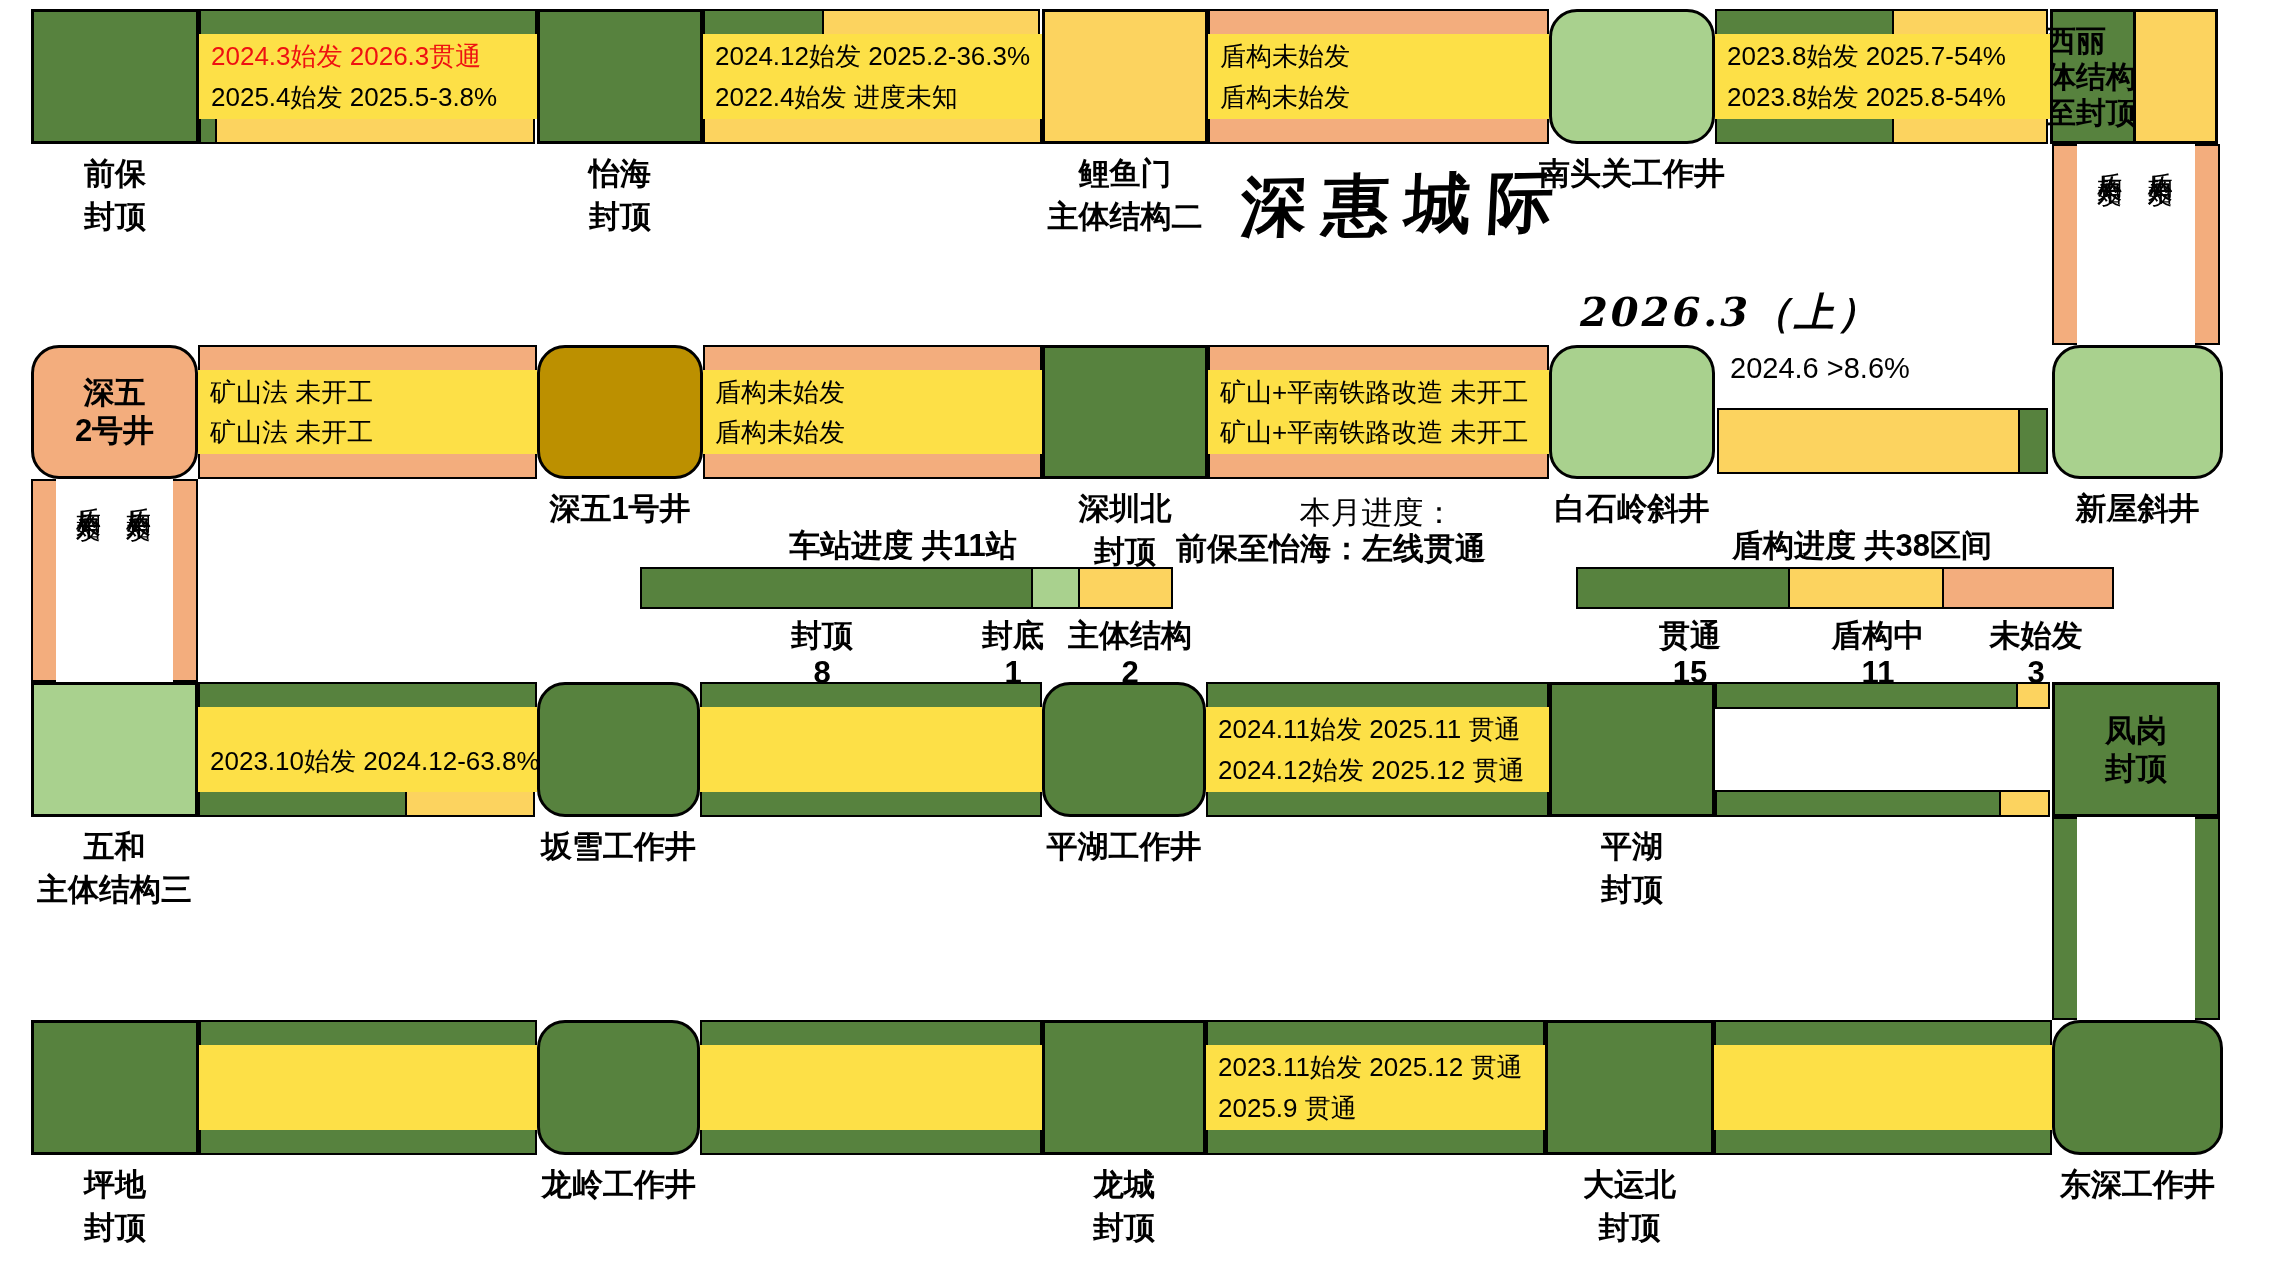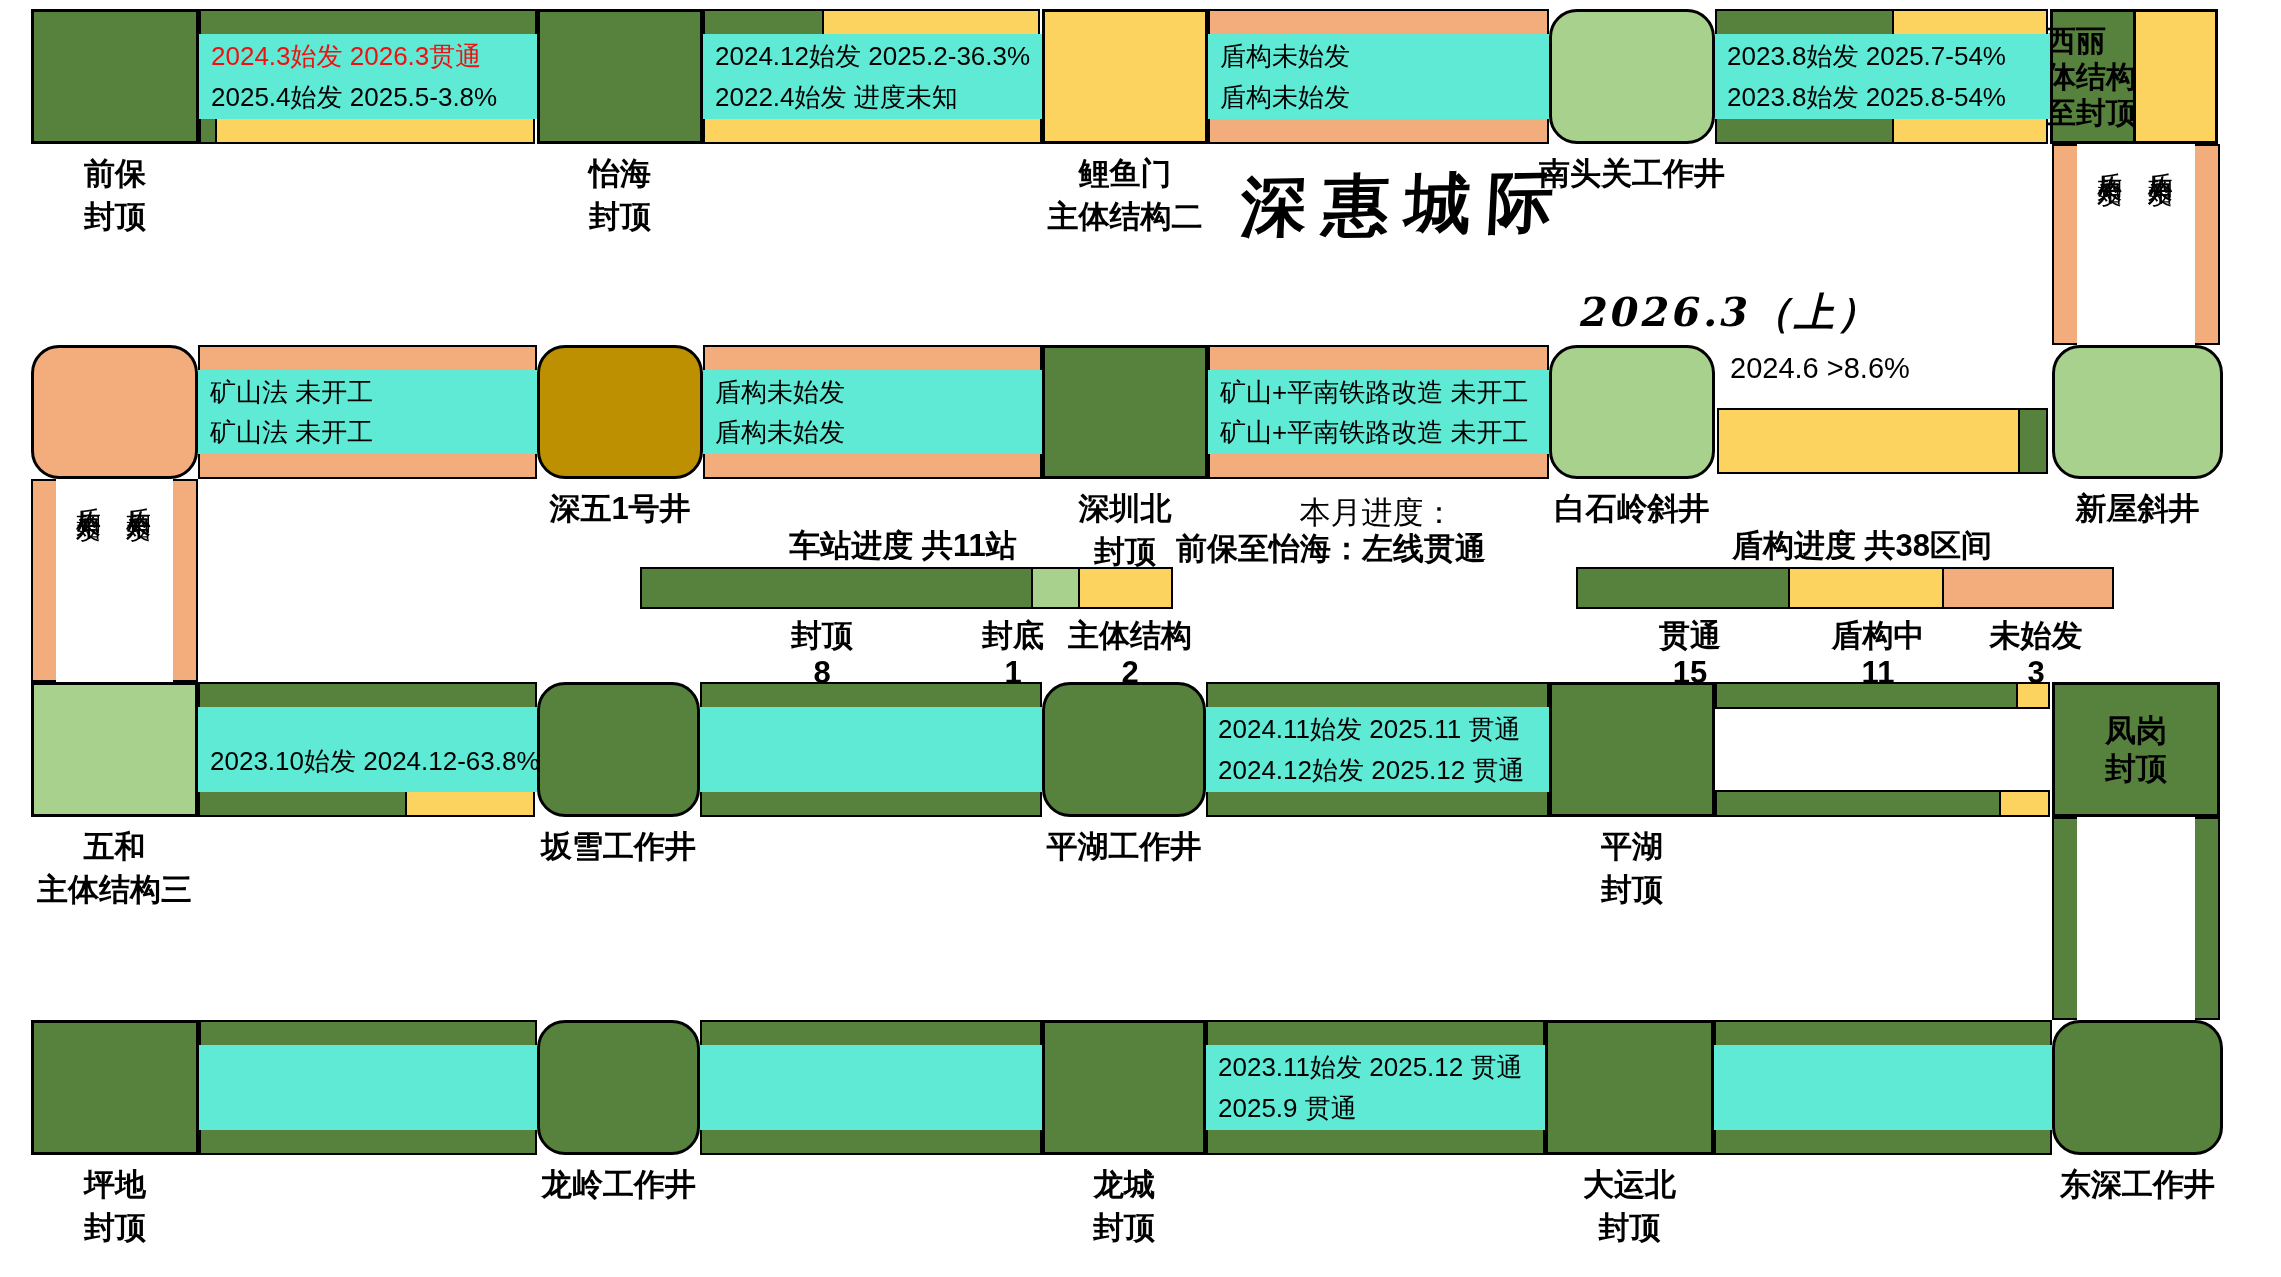--- a/index.html
+++ b/index.html
@@ -7,21 +7,21 @@
           font-family:"Liberation Sans","DejaVu Sans",sans-serif;color:#000;}
   .abs{position:absolute;box-sizing:border-box;}
   .node{border:3px solid #000;display:flex;flex-direction:column;align-items:center;justify-content:center;}
   .node.rounded{border-radius:28px;}
   .node-inside{font-size:31px;font-weight:700;line-height:38px;text-align:center;white-space:nowrap;}
   .node-label{position:absolute;width:360px;text-align:center;font-size:31px;font-weight:700;line-height:43px;white-space:nowrap;}
   .strip{position:absolute;display:flex;flex-direction:row;}
   .piece{height:100%;border:2px solid #000;box-sizing:border-box;}
   .piece + .piece{margin-left:-2px;}
   .vstrip{position:absolute;border:2px solid #000;box-sizing:border-box;}
-  .mid{position:absolute;background:#5eead4;display:flex;flex-direction:column;justify-content:space-around;
+  .mid{position:absolute;background:#fde047;display:flex;flex-direction:column;justify-content:space-around;
        padding:2px 4px 2px 12px;overflow:hidden;}
   .mid-line{font-size:26px;line-height:34px;white-space:nowrap;}
   .vmid{position:absolute;background:#fff;display:flex;flex-direction:row;justify-content:space-evenly;
         align-items:flex-start;padding-top:8px;overflow:hidden;}
   .vtext{writing-mode:vertical-rl;text-orientation:upright;font-size:25px;letter-spacing:3px;white-space:nowrap;}
   .bar{position:absolute;display:flex;flex-direction:row;}
   .floating{position:absolute;white-space:nowrap;}
   .legend-title{font-size:31px;font-weight:700;text-align:center;}
   .legend-item{font-size:31px;font-weight:700;text-align:center;width:260px;}
   #main-title{left:1175px;top:160px;width:460px;text-align:center;font-size:66px;font-weight:900;
@@ -64,20 +64,24 @@
     <div class="node abs" style="left: 2050px; top: 9px; width: 168px; height: 135px; background: none; border: none; flex-direction: row; align-items: stretch;">
       <div style="flex: 1 1 0%; border: 3px solid rgb(0, 0, 0); box-sizing: border-box; background: rgb(87, 130, 62);"></div>
       <div style="flex: 1 1 0%; border: 3px solid rgb(0, 0, 0); box-sizing: border-box; margin-left: -3px; background: rgb(252, 211, 95);"></div>
     </div>
     <div class="node-inside abs" style="left: 1992px; top: 9px; width: 168px; height: 135px; display: flex; flex-direction: column; justify-content: center; align-items: center; line-height: 36px; font-size: 30px;">
       <div>西丽</div>
       <div>主体结构</div>
       <div>二至封顶</div>
     </div>
     <div class="node rounded abs" style="left: 31px; top: 345px; width: 167px; height: 134px; background: rgb(243, 173, 125);"></div>
+    <div class="node-inside abs" style="left: 31px; top: 345px; width: 167px; height: 134px; display: flex; flex-direction: column; justify-content: center; align-items: center;">
+      <div>深五</div>
+      <div>2号井</div>
+    </div>
     <div class="node rounded abs" style="left: 537px; top: 345px; width: 166px; height: 134px; background: rgb(188, 144, 0);"></div>
     <div class="node-label" style="left: 440px; top: 487px;">
       <div>深五1号井</div>
     </div>
     <div class="node abs" style="left: 1042px; top: 345px; width: 166px; height: 134px; background: rgb(87, 130, 62);"></div>
     <div class="node-label" style="left: 945px; top: 487px;">
       <div>深圳北</div>
       <div>封顶</div>
     </div>
     <div class="node rounded abs" style="left: 1549px; top: 345px; width: 166px; height: 134px; background: rgb(169, 209, 142);"></div>

